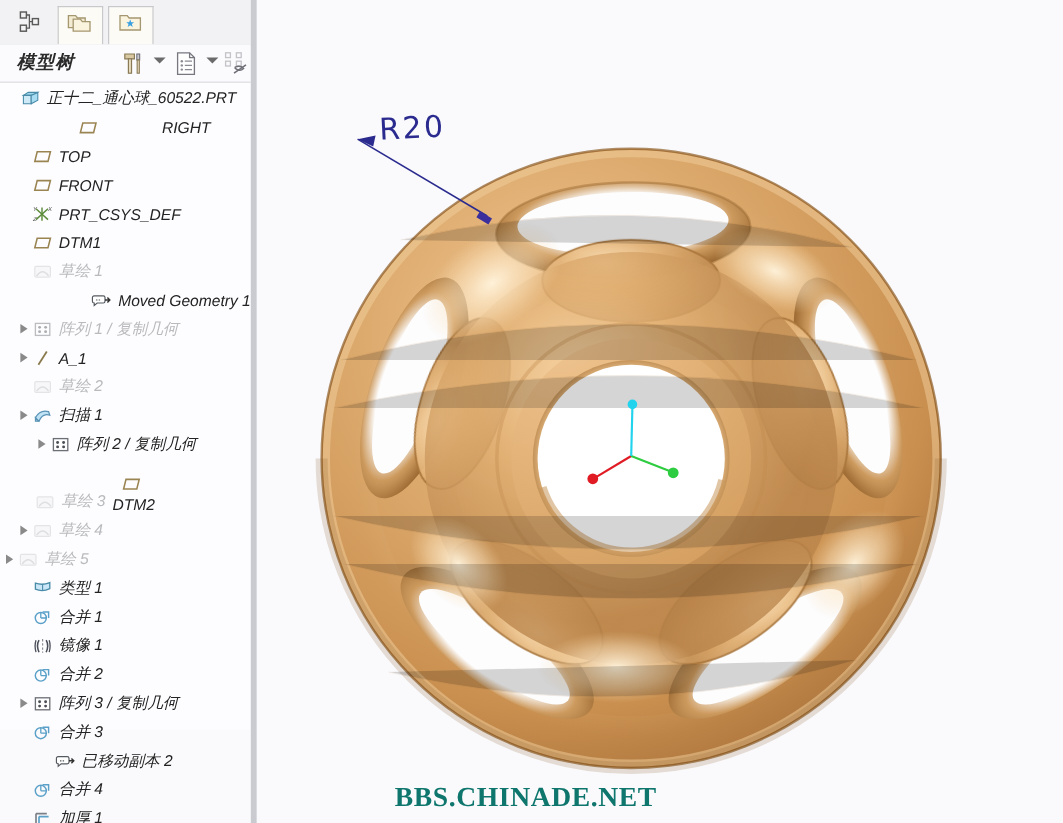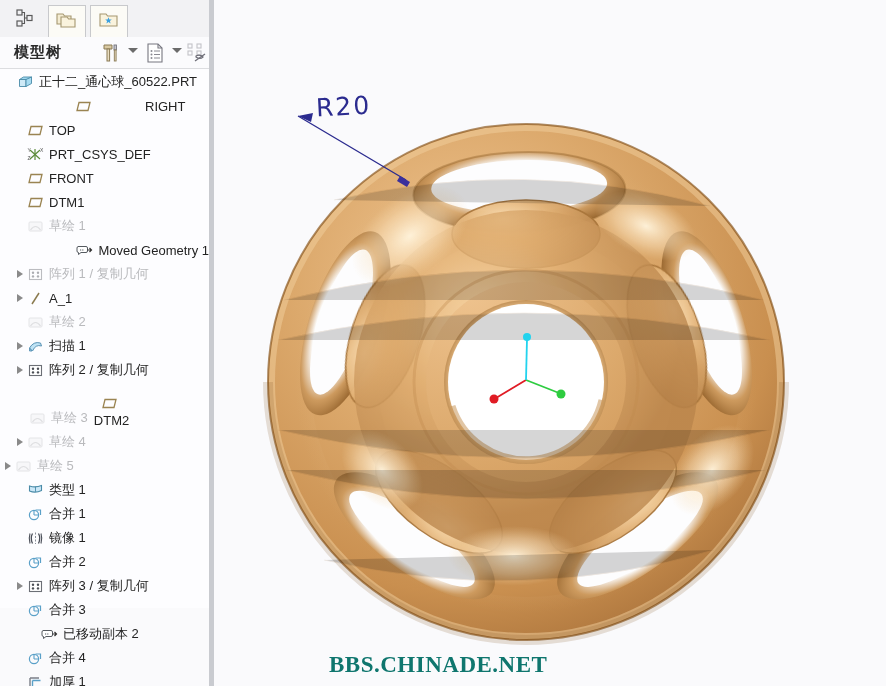--- a/index.html
+++ b/index.html
@@ -8,20 +8,21 @@
     background:#fafafc;
     font-family:"Liberation Sans","DejaVu Sans",sans-serif;
     overflow:hidden;
     position:relative;
   }
   
   #left-panel{
     position:absolute;left:0;top:0;width:209px;height:608px;
     background:#fdfdff;
     box-sizing:border-box;
+    font-style:italic;
   }
   #panel-divider{
     position:absolute;left:209px;top:0;width:5px;height:686px;
     background:#c9cbd0;
   }
   
   #tab-strip{
     position:absolute;left:0;top:0;width:209px;height:37px;
     background:#f2f2f4;
     border-bottom:1px solid #d6d7da;
@@ -199,37 +200,46 @@
         <span class="arrow"></span>
         <span class="ticon">
           <svg width="17" height="17" viewBox="0 0 17 17">
             <path d="M2.5 5.5 l4-2.5 l8 0 l-4 2.5 z" fill="#9fd7ef" stroke="#4a8ba8" stroke-width="0.9"></path>
             <path d="M2.5 5.5 l0 7 l6.5 0 l0-7 z" fill="#cfeaf7" stroke="#4a8ba8" stroke-width="0.9"></path>
             <path d="M9 5.5 l0 7 l5.5-3 l0-6.5 z" fill="#a8dcf2" stroke="#4a8ba8" stroke-width="0.9"></path>
           </svg>
         </span>
         <span class="tlabel">正十二_通心球_60522.PRT</span>
       </div>
-      <div class="trow" style="padding-left: 14px; gap: 48px;">
+      <div class="trow" style="padding-left: 4px; gap: 48px;">
         <span class="arrow"></span>
         <span class="ticon">
           <svg width="17" height="17" viewBox="0 0 17 17">
             <path d="M4 4.5 L15 4.5 L13 12.5 L2 12.5 Z" fill="none" stroke="#9a8452" stroke-width="1.3"></path>
           </svg>
         </span>
         <span class="tlabel">RIGHT</span>
       </div>
       <div class="trow" style="padding-left: 14px;">
         <span class="arrow"></span>
         <span class="ticon">
           <svg width="17" height="17" viewBox="0 0 17 17">
             <path d="M4 4.5 L15 4.5 L13 12.5 L2 12.5 Z" fill="none" stroke="#9a8452" stroke-width="1.3"></path>
           </svg>
         </span>
         <span class="tlabel">TOP</span>
+      </div>
+      <div class="trow" style="padding-left: 14px;">
+        <span class="arrow"></span>
+        <span class="ticon">
+          <svg width="17" height="17" viewBox="0 0 17 17">
+            <path d="M4 4.5 L15 4.5 L13 12.5 L2 12.5 Z" fill="none" stroke="#9a8452" stroke-width="1.3"></path>
+          </svg>
+        </span>
+        <span class="tlabel">FRONT</span>
       </div>
       <div class="trow" style="padding-left: 14px;">
         <span class="arrow"></span>
         <span class="ticon">
           <svg width="17" height="17" viewBox="0 0 17 17">
             <path d="M3 13 L13 4" stroke="#5c8b3a" stroke-width="1.2"></path>
             <path d="M3 4 L13 13" stroke="#5c8b3a" stroke-width="1.2"></path>
             <path d="M8 3 L8 14" stroke="#5c8b3a" stroke-width="1.2"></path>
             <text x="0.5" y="6" font-size="5" fill="#555">Y</text>
             <text x="0.5" y="14" font-size="5" fill="#555">Z</text>
@@ -238,29 +248,20 @@
         </span>
         <span class="tlabel">PRT_CSYS_DEF</span>
       </div>
       <div class="trow" style="padding-left: 14px;">
         <span class="arrow"></span>
         <span class="ticon">
           <svg width="17" height="17" viewBox="0 0 17 17">
             <path d="M4 4.5 L15 4.5 L13 12.5 L2 12.5 Z" fill="none" stroke="#9a8452" stroke-width="1.3"></path>
           </svg>
         </span>
-        <span class="tlabel">FRONT</span>
-      </div>
-      <div class="trow" style="padding-left: 14px;">
-        <span class="arrow"></span>
-        <span class="ticon">
-          <svg width="17" height="17" viewBox="0 0 17 17">
-            <path d="M4 4.5 L15 4.5 L13 12.5 L2 12.5 Z" fill="none" stroke="#9a8452" stroke-width="1.3"></path>
-          </svg>
-        </span>
         <span class="tlabel">DTM1</span>
       </div>
       <div class="trow dim" style="padding-left: 14px;">
         <span class="arrow"></span>
         <span class="ticon" style="opacity: 0.45;">
           <svg width="17" height="17" viewBox="0 0 17 17">
             <rect x="2" y="4" width="13" height="9" rx="1" fill="#f0f0f2" stroke="#c6c7ca" stroke-width="1"></rect>
             <path d="M3.5 12 q5-7 10 0" fill="none" stroke="#b9babd" stroke-width="1.2"></path>
           </svg>
         </span>
@@ -318,21 +319,21 @@
           <span class="tri"></span>
         </span>
         <span class="ticon">
           <svg width="17" height="17" viewBox="0 0 17 17">
             <path d="M2.5 10 q4-7 11-5 l1 3 q-6-2 -9 5 z" fill="#bfe3f5" stroke="#5a93b5" stroke-width="1"></path>
             <path d="M2.5 10 l2.5 3 l-2.5 0 z" fill="#8cc4e0" stroke="#5a93b5" stroke-width="0.9"></path>
           </svg>
         </span>
         <span class="tlabel">扫描 1</span>
       </div>
-      <div class="trow" style="padding-left: 14px;">
+      <div class="trow" style="padding-left: 29px;">
         <span class="arrow">
           <span class="tri"></span>
         </span>
         <span class="ticon">
           <svg width="17" height="17" viewBox="0 0 17 17">
             <rect x="2.5" y="3.5" width="12" height="10" fill="#ffffff" stroke="#6c6f76" stroke-width="1.1"></rect>
             <circle cx="6" cy="6.8" r="1.2" fill="#4a4d54"></circle>
             <circle cx="11" cy="6.8" r="1.2" fill="#4a4d54"></circle>
             <circle cx="6" cy="10.4" r="1.2" fill="#4a4d54"></circle>
             <circle cx="11" cy="10.4" r="1.2" fill="#4a4d54"></circle>
@@ -447,21 +448,21 @@
         <span class="arrow"></span>
         <span class="ticon">
           <svg width="17" height="17" viewBox="0 0 17 17">
             <circle cx="7" cy="9" r="4.6" fill="none" stroke="#5aa0c8" stroke-width="1.2"></circle>
             <path d="M7 9 L7 4.4 M7 9 L11.5 9" stroke="#5aa0c8" stroke-width="1.1"></path>
             <path d="M8.5 4 h5 v5" fill="none" stroke="#5aa0c8" stroke-width="1.2"></path>
           </svg>
         </span>
         <span class="tlabel">合并 3</span>
       </div>
-      <div class="trow" style="padding-left: 28px;">
+      <div class="trow" style="padding-left: 10px; margin-left: 23px;">
         <span class="arrow"></span>
         <span class="ticon">
           <svg width="17" height="17" viewBox="0 0 17 17">
             <path d="M2 4.5 h8 a1.5 1.5 0 0 1 1.5 1.5 v3 a1.5 1.5 0 0 1 -1.5 1.5 h-5 l-2.5 2 v-2 a1.5 1.5 0 0 1 -1.5-1.5 v-3 a1.5 1.5 0 0 1 1.5-1.5 z" fill="#ffffff" stroke="#555a60" stroke-width="1"></path>
             <path d="M4 8 h4" stroke="#555a60" stroke-width="1" stroke-dasharray="1.2 1"></path>
             <path d="M11.5 8 h3.5 M13.5 6 l2 2 l-2 2" fill="none" stroke="#333" stroke-width="1.2"></path>
           </svg>
         </span>
         <span class="tlabel">已移动副本 2</span>
       </div>

